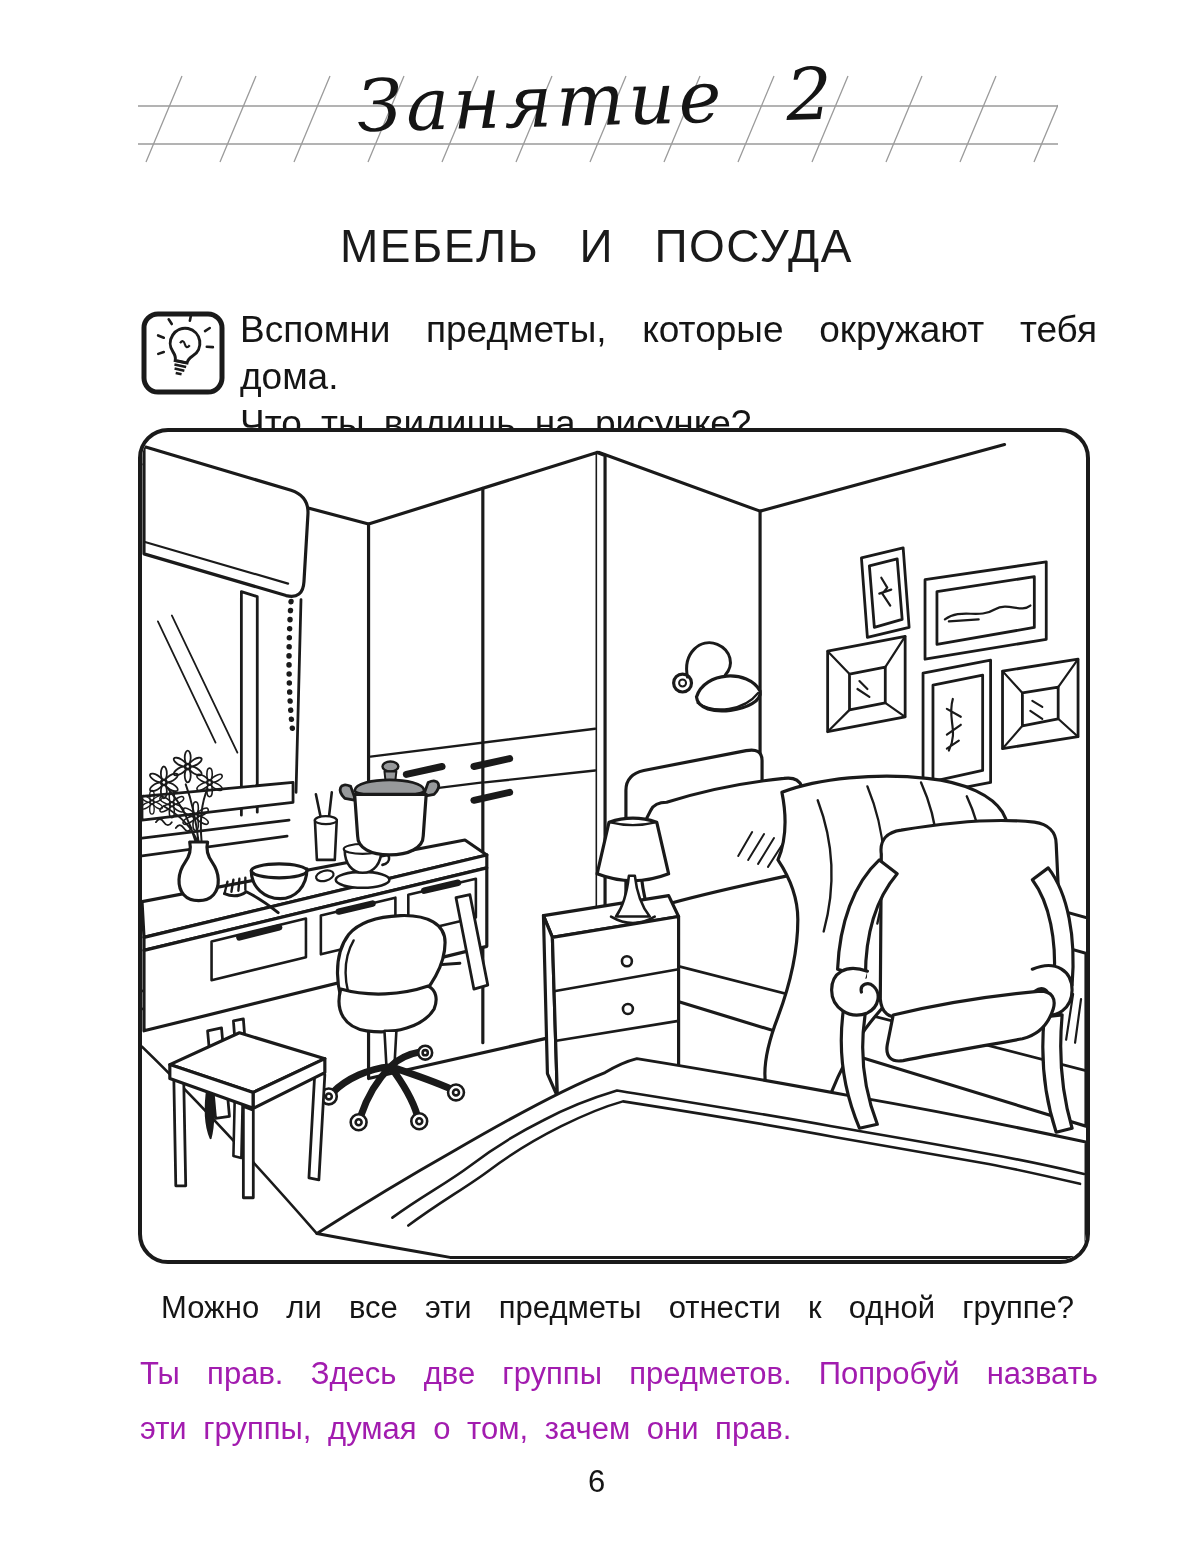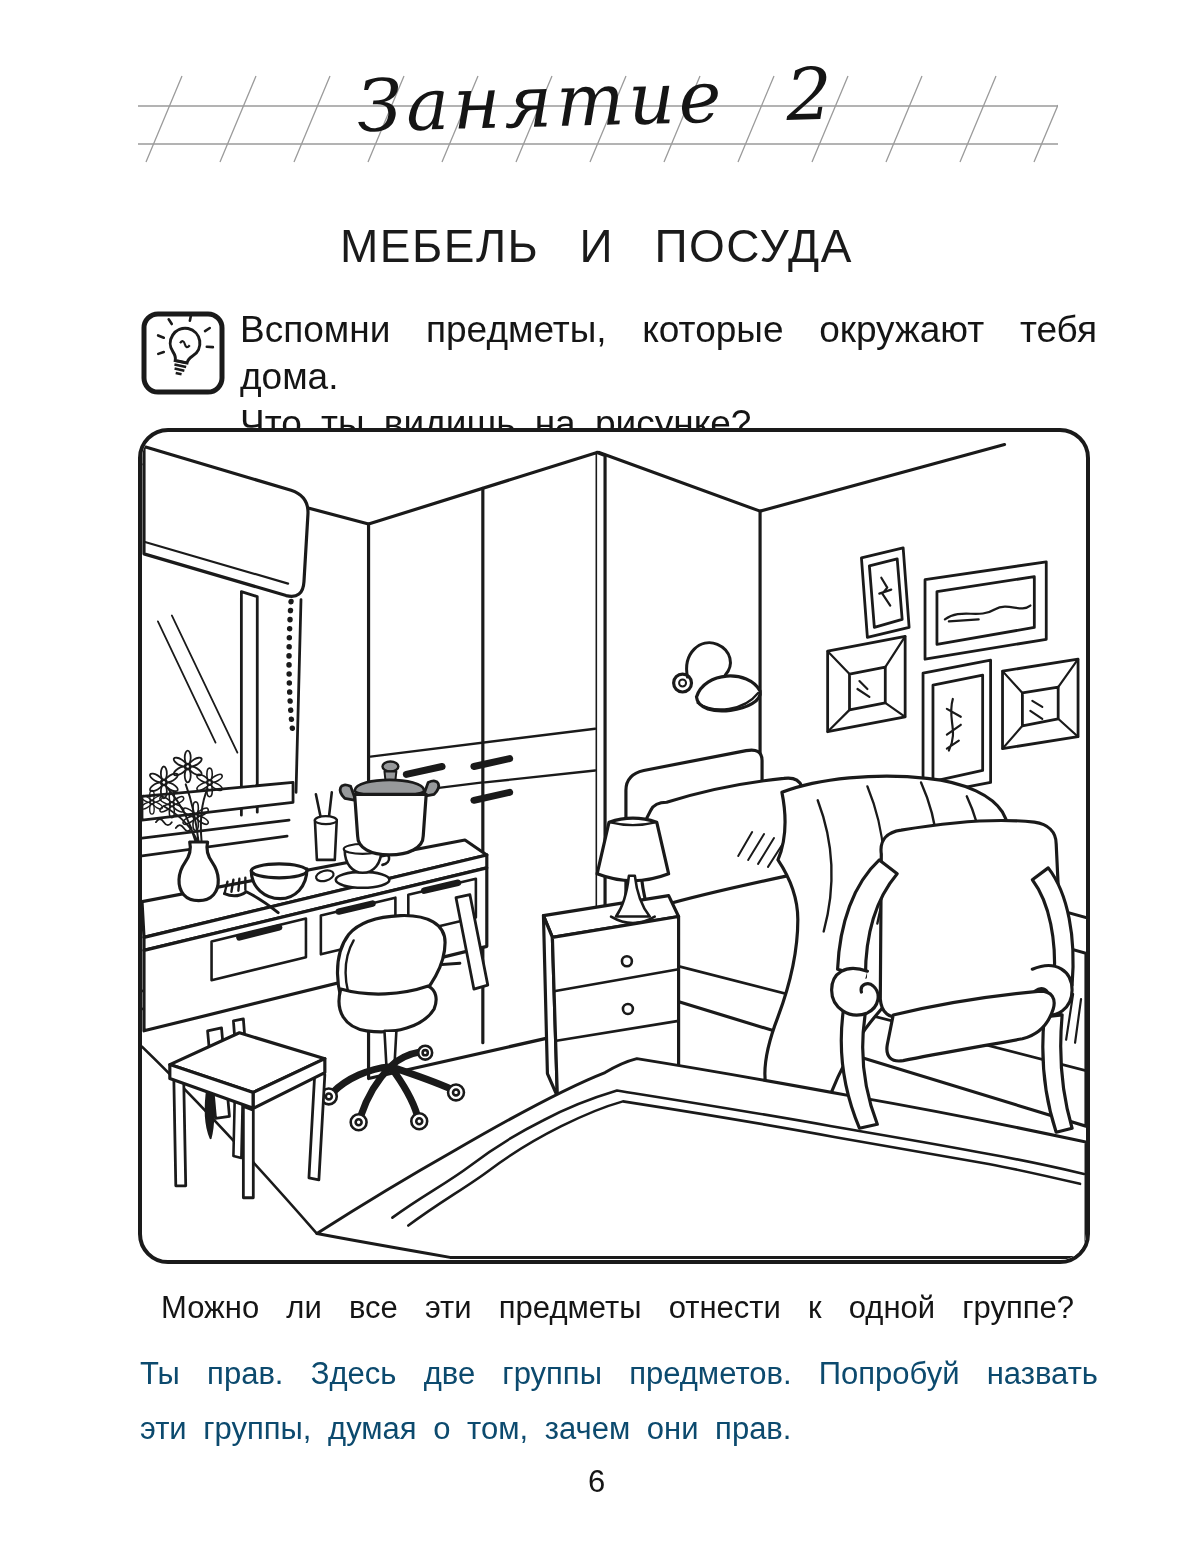--- a/index.html
+++ b/index.html
@@ -29,21 +29,21 @@
   
   .illustration{
     position:absolute;left:138px;top:428px;width:944px;height:828px;
     border:4px solid #1a1a1a;border-radius:30px;background:#fff;overflow:hidden;
   }
   .illustration svg{display:block;width:100%;height:100%;}
   
   .question{position:absolute;left:140px;top:1282px;width:913px;
     font-size:31px;line-height:52px;color:#151515;word-spacing:8px;margin-left:21px;}
   .answer{position:absolute;left:140px;top:1346px;width:958px;
-    font-size:31px;line-height:55px;color:#0c4a6e;word-spacing:8px;}
+    font-size:31px;line-height:55px;color:#a21caf;word-spacing:8px;}
   .page-number{position:absolute;left:0;top:1464px;width:100%;text-align:center;
     font-size:31px;color:#151515;}
 </style>
 </head>
 <body>
 
 <div class="page">
 
   <div class="rule-block">
     <svg viewBox="0 0 920 94" width="920" height="94">

